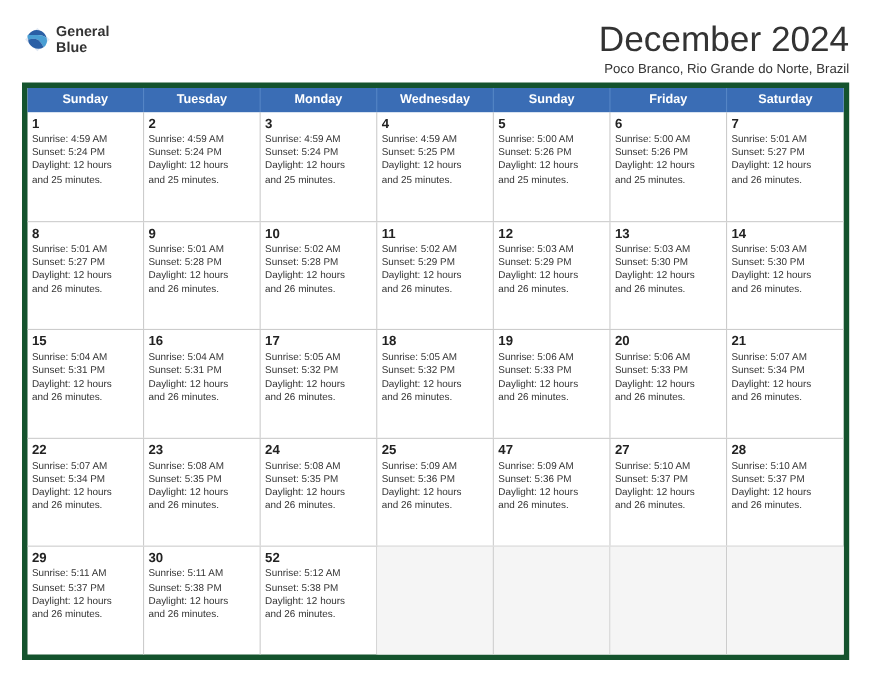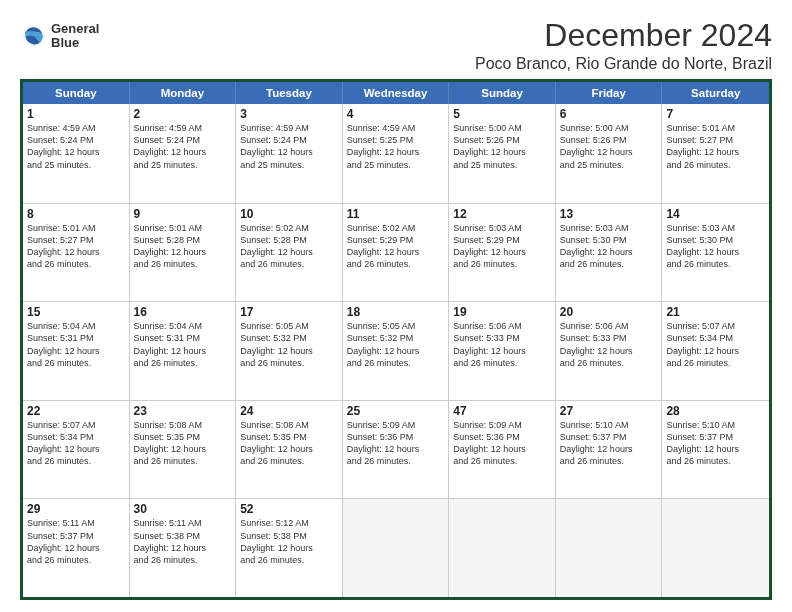--- a/index.html
+++ b/index.html
@@ -42,27 +42,27 @@
     .title-block {
       text-align: right;
     }
     .main-title {
       font-size: 32px;
       font-weight: normal;
       color: #333;
       line-height: 1.1;
     }
     .subtitle {
-      font-size: 16px;
+      font-size: 12px;
       color: #333;
       margin-top: 2px;
     }
     .calendar {
       flex: 1;
-      border: 3px solid #14532d;
+      border: 5px solid #14532d;
       display: flex;
       flex-direction: column;
     }
     .cal-header {
       display: grid;
       grid-template-columns: repeat(7, 1fr);
       background: #3A6DB5;
     }
     .cal-header-cell {
       color: #fff;
@@ -128,22 +128,22 @@
     </div>
     <div class="title-block">
       <div class="main-title">December 2024</div>
       <div class="subtitle">Poco Branco, Rio Grande do Norte, Brazil</div>
     </div>
   </div>
 
   <div class="calendar">
     <div class="cal-header">
     <div class="cal-header-cell">Sunday</div>
+        <div class="cal-header-cell">Tuesday</div>
         <div class="cal-header-cell">Monday</div>
-        <div class="cal-header-cell">Tuesday</div>
         <div class="cal-header-cell">Wednesday</div>
         <div class="cal-header-cell">Sunday</div>
         <div class="cal-header-cell">Friday</div>
         <div class="cal-header-cell">Saturday</div>
       </div>
     <div class="cal-body">
     <div class="cal-week">
           <div class="cal-cell">
             <span class="day-num">1</span>
             <span class="cell-line">Sunrise: 4:59 AM</span>

